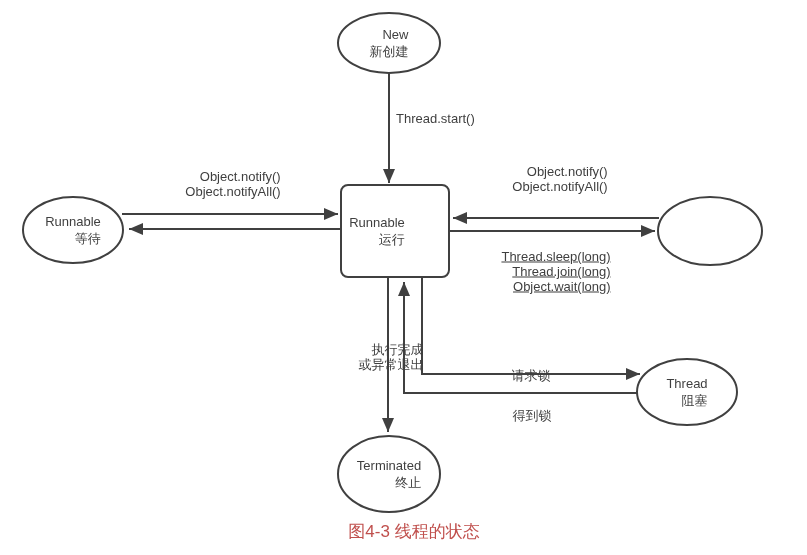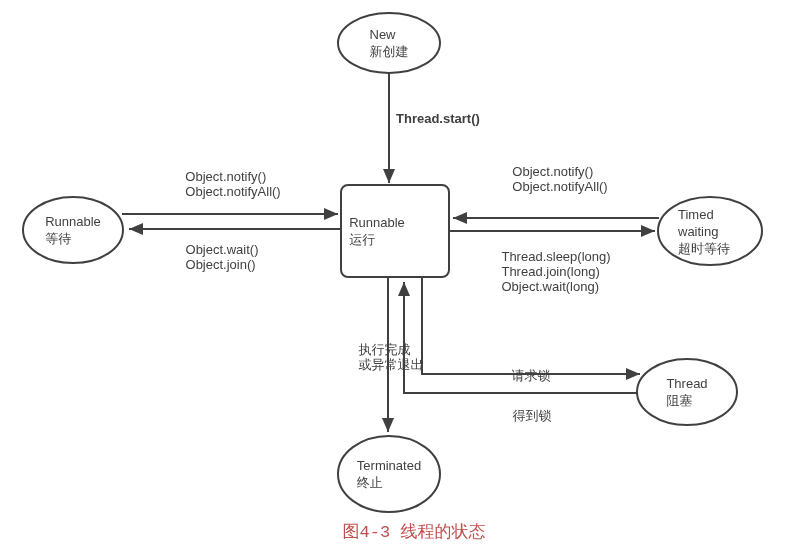--- a/index.html
+++ b/index.html
@@ -11,36 +11,36 @@
     font-family: "Liberation Sans", sans-serif;
     overflow: hidden;
   }
   svg.wires { position: absolute; left: 0; top: 0; }
   .edge   { stroke: var(--stroke, #404040); stroke-width: 2; fill: none; }
   .shape  { fill: #ffffff; stroke: var(--stroke, #404040); stroke-width: 2; }
   .arrowhead { fill: var(--stroke, #404040); }
   .node, .elabel {
     position: absolute;
     transform: translate(-50%, -50%);
-    text-align: left;
+    text-align: right;
     color: var(--text, #3f3f3f);
     font-size: 13px;
     line-height: 15px;
     white-space: nowrap;
   }
   .node { line-height: 17px; }
   .node span, .elabel span { display: block; }
   .node-timed { white-space: normal; width: 64px; }
-  .elabel-topleft { transform: none; text-align: center; font-weight: bold; }
+  .elabel-topleft { transform: none; text-align: center; }
   .caption {
     position: absolute;
     left: 414px;
     top: 520px;
     transform: translateX(-50%);
-    font-family: Liberation Mono, monospace;
+    font-family: Liberation Sans, sans-serif;
     font-size: 17px;
     color: var(--caption, #c0504d);
     white-space: nowrap;
   }
 </style>
 </head>
 <body>
 
 <div class="canvas">
 
@@ -73,51 +73,43 @@
     <span>新创建</span>
   </div>
   <div class="node" style="left:377px; top:231px;">
     <span>Runnable</span>
     <span>运行</span>
   </div>
   <div class="node" style="left:73px; top:230px;">
     <span>Runnable</span>
     <span>等待</span>
   </div>
-  <div class="node node-timed" style="left:710px; top:231px;">
-    <span>Timed waiting</span>
-    <span>超时等待</span>
-  </div>
   <div class="node" style="left:687px; top:392px;">
     <span>Thread</span>
     <span>阻塞</span>
   </div>
   <div class="node" style="left:389px; top:474px;">
     <span>Terminated</span>
     <span>终止</span>
   </div>
 
   <div class="elabel elabel-topleft" style="left:396px; top:111px;">Thread.start()</div>
 
   <div class="elabel" style="left:233px; top:184px;">
     <span>Object.notify()</span>
     <span>Object.notifyAll()</span>
   </div>
 
-  <div class="elabel" style="left:222px; top:257px;">
-    <span>Object.wait()</span>
-    <span>Object.join()</span>
-  </div>
 
   <div class="elabel" style="left:560px; top:179px;">
     <span>Object.notify()</span>
     <span>Object.notifyAll()</span>
   </div>
 
-  <div class="elabel" style="left:556px; top:271px;">
+  <div class="elabel" style="left:556px; top:271px;text-decoration:underline;">
     <span>Thread.sleep(long)</span>
     <span>Thread.join(long)</span>
     <span>Object.wait(long)</span>
   </div>
 
   <div class="elabel" style="left:531px; top:375px;">请求锁</div>
 
   <div class="elabel" style="left:532px; top:415px;">得到锁</div>
 
   <div class="elabel" style="left:350px; top:357px;margin-left:41px;">

